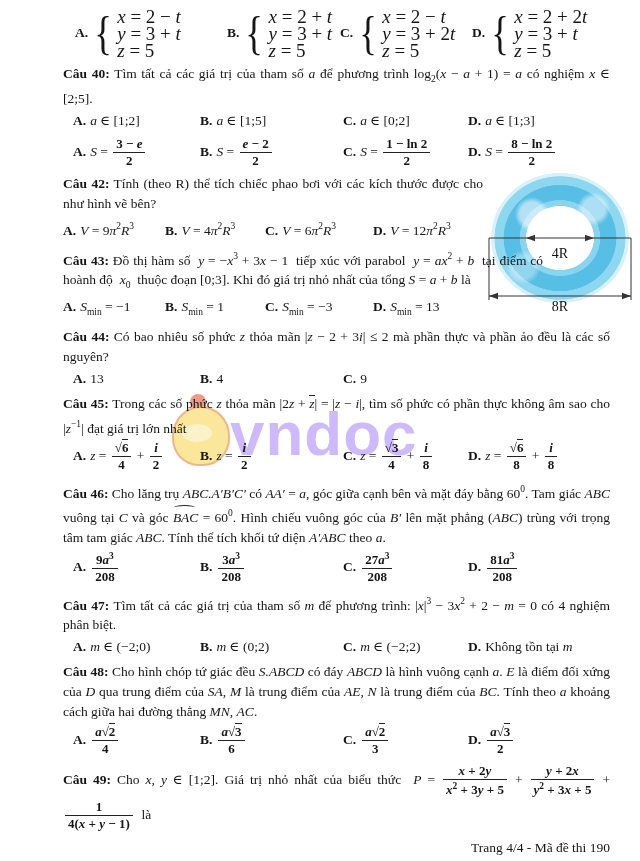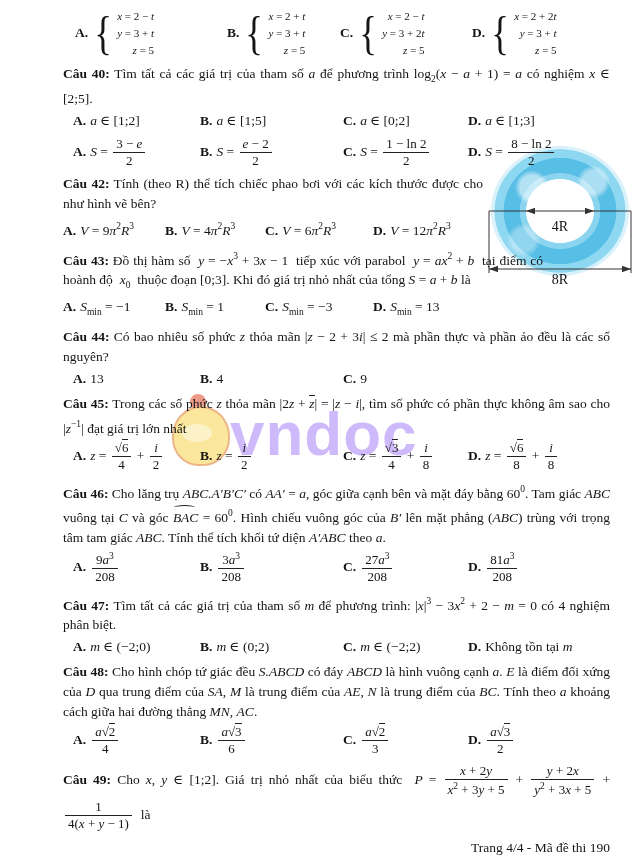--- a/index.html
+++ b/index.html
@@ -10,35 +10,35 @@
   .stem{margin:0;font-size:13.5px;line-height:20px;text-align:justify;}
   .qnum{font-weight:bold;}
   .opts{display:grid;grid-template-columns:127px 143px 125px 1fr;margin:2px 0 0 10px;
         font-size:13.5px;line-height:20px;align-items:center;}
   .opts.narrow{grid-template-columns:102px 100px 108px 1fr;margin-left:0;max-width:468px;}
   .opts.sysrow{grid-template-columns:152px 113px 132px 1fr;margin-left:12px;}
   .opt b{margin-right:4px;}
   .opt{white-space:nowrap;}
   
   .fr{display:inline-block;vertical-align:middle;text-align:center;line-height:1.1;
-      font-size:13px;margin:1px 2px;}
+      font-size:13px;margin:1px 2px;font-weight:bold;}
   .fr .n{display:block;padding:0 3px 1px;}
   .fr .d{display:block;border-top:1px solid #222;padding:1px 3px 0;}
   .ov{border-top:1px solid #222;padding-top:0px;}
   sup{font-size:9.5px;}
   sub{font-size:9.5px;}
   .arc{position:relative;display:inline-block;}
   .arc::before{content:'';position:absolute;left:1px;right:3px;top:-3px;height:4px;
       border-top:1.4px solid #222;border-radius:50% 50% 0 0;}
   .sys{display:inline-flex;align-items:center;vertical-align:middle;}
   .sys .br{font-size:46px;font-weight:400;line-height:0.9;margin-right:3px;transform:scaleX(.8);}
-  .sys .ls{display:inline-block;text-align:right;font-size:11px;line-height:17px;}
+  .sys .ls{display:inline-block;text-align:left;font-size:19px;line-height:17px;}
   .sys .ls span{display:block;}
   
-  .ring-wrap{position:absolute;z-index:1;right:6px;top:145px;width:148px;height:142px;}
+  .ring-wrap{position:absolute;z-index:1;right:6px;top:172px;width:148px;height:142px;}
   .ring{position:absolute;left:4px;top:0;width:140px;height:132px;border-radius:50%;
      background:
        radial-gradient(circle at 30% 32%, rgba(255,255,255,.55) 0 9%, rgba(255,255,255,0) 13%),
        radial-gradient(circle at 74% 28%, rgba(255,255,255,.5) 0 8%, rgba(255,255,255,0) 12%),
        radial-gradient(circle at 24% 72%, rgba(255,255,255,.35) 0 8%, rgba(255,255,255,0) 12%),
        radial-gradient(closest-side, #ffffff 0 48%, #8ad4ef 49% 57%, #57bee6 58% 80%,
                        #8ed7f1 81% 93%, #d8f1fa 94% 98%, rgba(255,255,255,0) 99%);}
   .dim{position:absolute;left:0;top:0;}
   
   .wm{position:absolute;z-index:0;left:168px;top:392px;width:360px;height:84px;pointer-events:none;}

